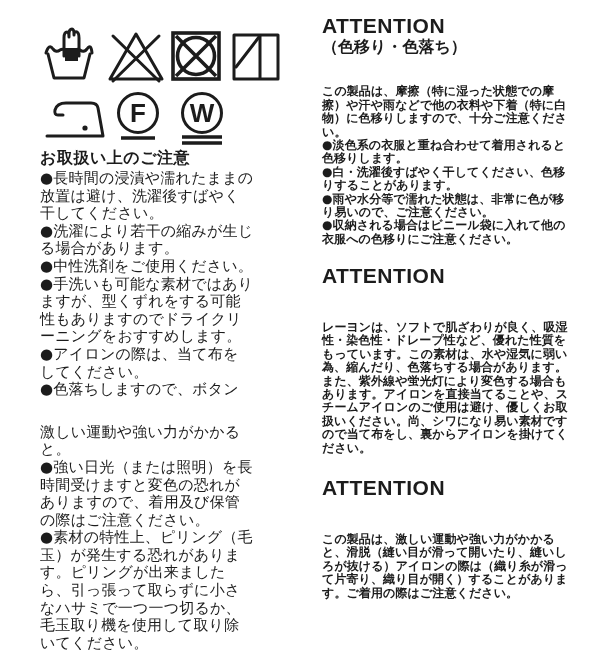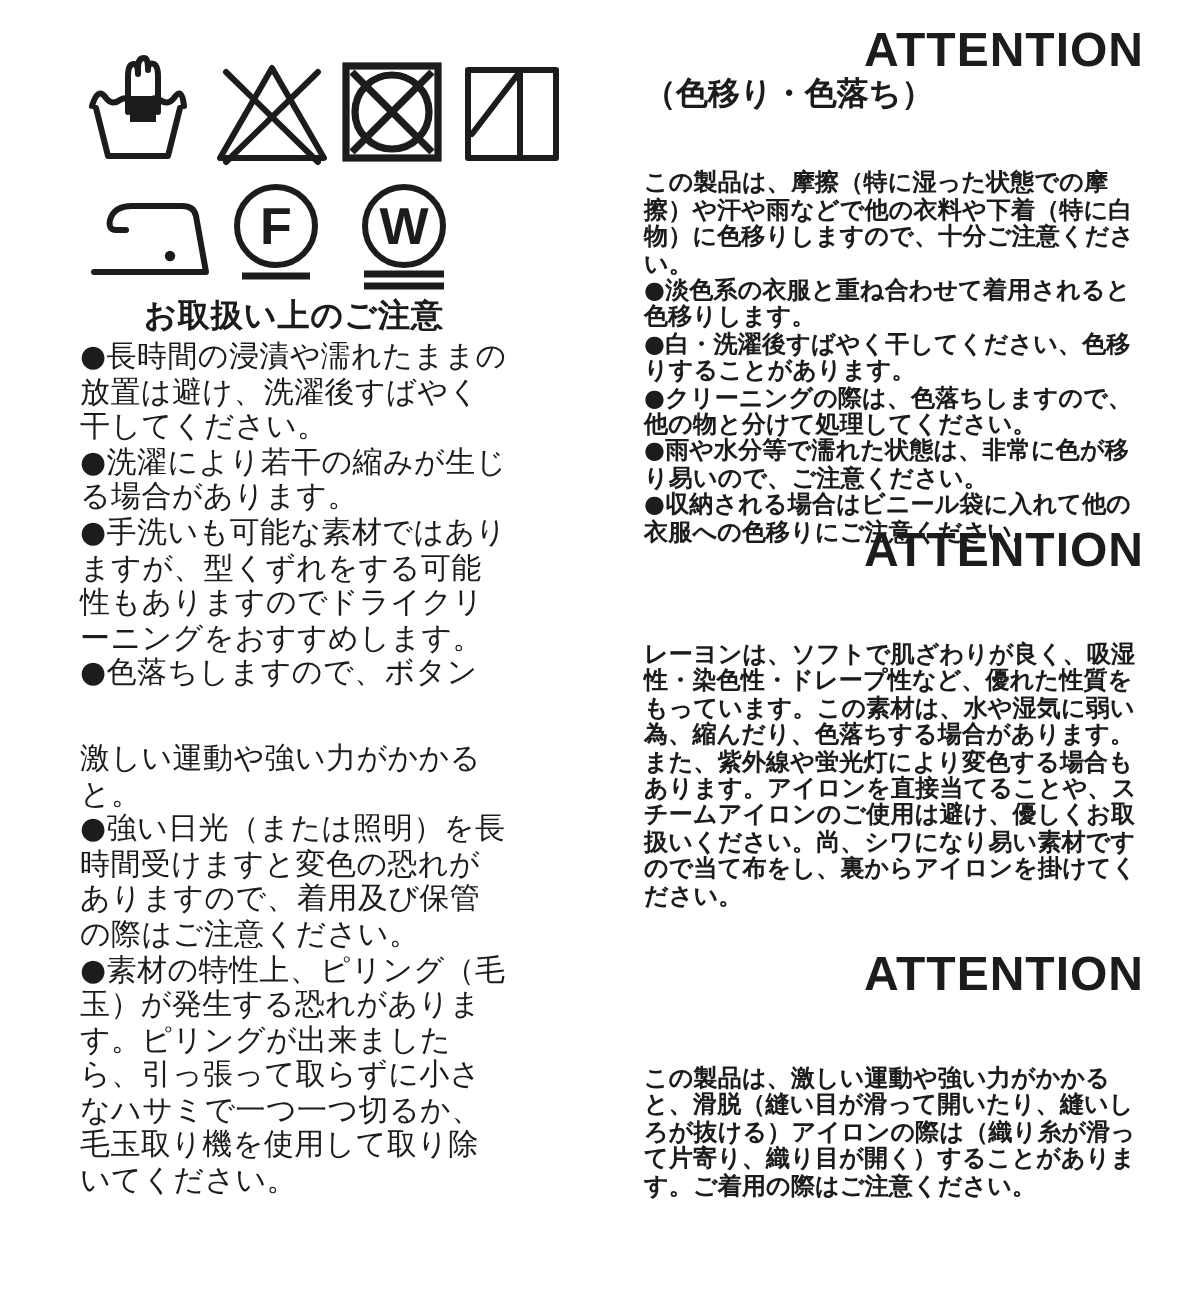--- a/index.html
+++ b/index.html
@@ -18,34 +18,34 @@
   .stroke { fill:none; stroke:#1c1c1c; stroke-width:3; stroke-linecap:round; stroke-linejoin:round; }
   .stroke-thick { fill:none; stroke:#1c1c1c; stroke-width:3.6; stroke-linecap:butt; stroke-linejoin:miter; }
   .fillblk { fill:#1c1c1c; stroke:none; }
   .circle-letter {
     font-family:"Liberation Sans","DejaVu Sans",sans-serif;
     font-weight:bold; font-size:26px; fill:#1c1c1c;
   }
   
   .left-col { position:absolute; left:40px; top:148px; width:214px; }
   .left-heading {
-    text-align:center; font-weight:bold; font-size:16px; line-height:19px;
+    text-align:left; font-weight:bold; font-size:16px; line-height:19px;
     letter-spacing:0.5px; margin-bottom:3px;
   }
   .left-items, .left-items-2 { font-weight:normal; font-size:15px; line-height:17.6px; letter-spacing:0.2px; }
   .left-items-2 { margin-top:25px; }
   .care-note { display:block; }
   
   .right-col { position:absolute; left:322px; top:0; width:250px; }
   .att-section { position:absolute; left:0; width:250px; }
   .att-sec-1 { top:12px; }
   .att-sec-2 { top:262px; }
   .att-sec-3 { top:474px; }
   .att-title {
-    text-align:right; font-weight:600; font-size:24px; line-height:27px;
+    text-align:left; font-weight:600; font-size:21px; line-height:27px;
     font-family:"Liberation Sans","DejaVu Sans",sans-serif;
     letter-spacing:0.5px; margin-bottom:1px; color:#1c1c1c;
   }
   .att-subtitle { font-weight:bold; font-size:16px; line-height:13.4px; }
   .att-body { font-weight:bold; font-size:12px; line-height:13.4px; letter-spacing:0.1px;margin-top:32px; }
   .att-note { display:block; }
 </style>
 </head>
 <body>
 
@@ -106,41 +106,42 @@
         <path class="stroke-thick" d="M4,47 L44,47 M4,53 L44,53"></path>
       </svg>
     </span>
   </div>
 
   <div class="left-col">
     <div class="left-heading">お取扱い上のご注意</div>
     <div class="left-items">
       <span class="care-note">●長時間の浸漬や濡れたままの放置は避け、洗濯後すばやく干してください。</span>
       <span class="care-note">●洗濯により若干の縮みが生じる場合があります。</span>
+      <span class="care-note">●中性洗剤をご使用ください。</span>
       <span class="care-note">●手洗いも可能な素材ではありますが、型くずれをする可能性もありますのでドライクリーニングをおすすめします。</span>
+      <span class="care-note">●アイロンの際は、当て布をしてください。</span>
       <span class="care-note">●色落ちしますので、ボタン</span>
     </div>
     <div class="left-items-2">
       <span class="care-note">激しい運動や強い力がかかると。</span>
       <span class="care-note">●強い日光（または照明）を長時間受けますと変色の恐れがありますので、着用及び保管の際はご注意ください。</span>
       <span class="care-note">●素材の特性上、ピリング（毛玉）が発生する恐れがあります。ピリングが出来ましたら、引っ張って取らずに小さなハサミで一つ一つ切るか、毛玉取り機を使用して取り除いてください。</span>
 
     </div>
   </div>
 
   <div class="right-col">
 
     <div class="att-section att-sec-1">
       <div class="att-title">ATTENTION</div>
       <div class="att-subtitle">（色移り・色落ち）</div>
       <div class="att-body">
         <span class="att-note">この製品は、摩擦（特に湿った状態での摩擦）や汗や雨などで他の衣料や下着（特に白物）に色移りしますので、十分ご注意ください。</span>
         <span class="att-note">●淡色系の衣服と重ね合わせて着用されると色移りします。</span>
         <span class="att-note">●白・洗濯後すばやく干してください、色移りすることがあります。</span>
-        <span class="att-note">●クリーニングの際は、色落ちしますので、他の物と分けて処理してください。</span>
         <span class="att-note">●雨や水分等で濡れた状態は、非常に色が移り易いので、ご注意ください。</span>
         <span class="att-note">●収納される場合はビニール袋に入れて他の衣服への色移りにご注意ください。</span>
       </div>
     </div>
 
     <div class="att-section att-sec-2">
       <div class="att-title">ATTENTION</div>
       <div class="att-body">
         <span class="att-note">レーヨンは、ソフトで肌ざわりが良く、吸湿性・染色性・ドレープ性など、優れた性質をもっています。この素材は、水や湿気に弱い為、縮んだり、色落ちする場合があります。また、紫外線や蛍光灯により変色する場合もあります。アイロンを直接当てることや、スチームアイロンのご使用は避け、優しくお取扱いください。尚、シワになり易い素材ですので当て布をし、裏からアイロンを掛けてください。</span>
       </div>

